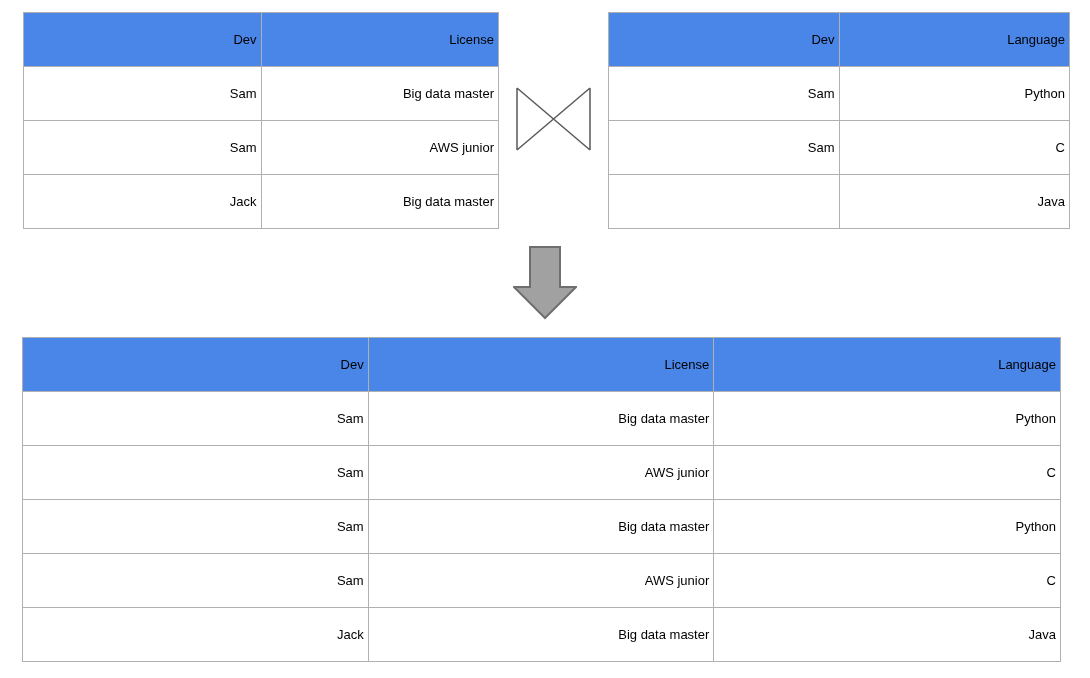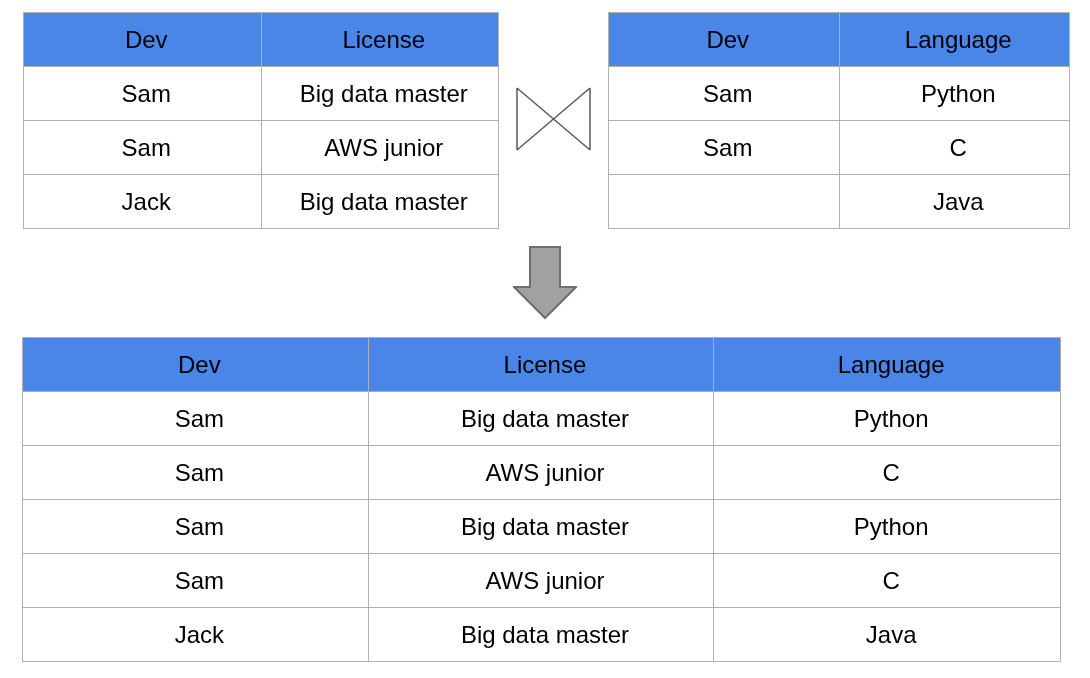--- a/index.html
+++ b/index.html
@@ -12,23 +12,23 @@
   html,body{margin:0;padding:0;}
   body{
     width:1090px;height:678px;position:relative;background:#ffffff;
     font-family:"Liberation Sans",sans-serif;color:#000;overflow:hidden;
   }
   table{border-collapse:collapse;table-layout:fixed;position:absolute;background:#fff;}
   th,td{
     border:1px solid var(--table-border);
     height:53px;
     padding:0 4px 0 12px;
-    font-size:24px;
+    font-size:13px;
     font-weight:400;
-    text-align:center;
+    text-align:right;
     vertical-align:middle;
     white-space:nowrap;
     overflow:hidden;
   }
   th{background:var(--header-bg);color:#000;}
   #left-table{left:23px;top:12px;width:476px;}
   #right-table{left:608px;top:12px;width:462px;}
   #result-table{left:22px;top:337px;width:1039px;}
   .join-svg{position:absolute;left:516px;top:87px;}
   .join-svg path{stroke:var(--join-stroke);stroke-width:1.5;fill:none;}

